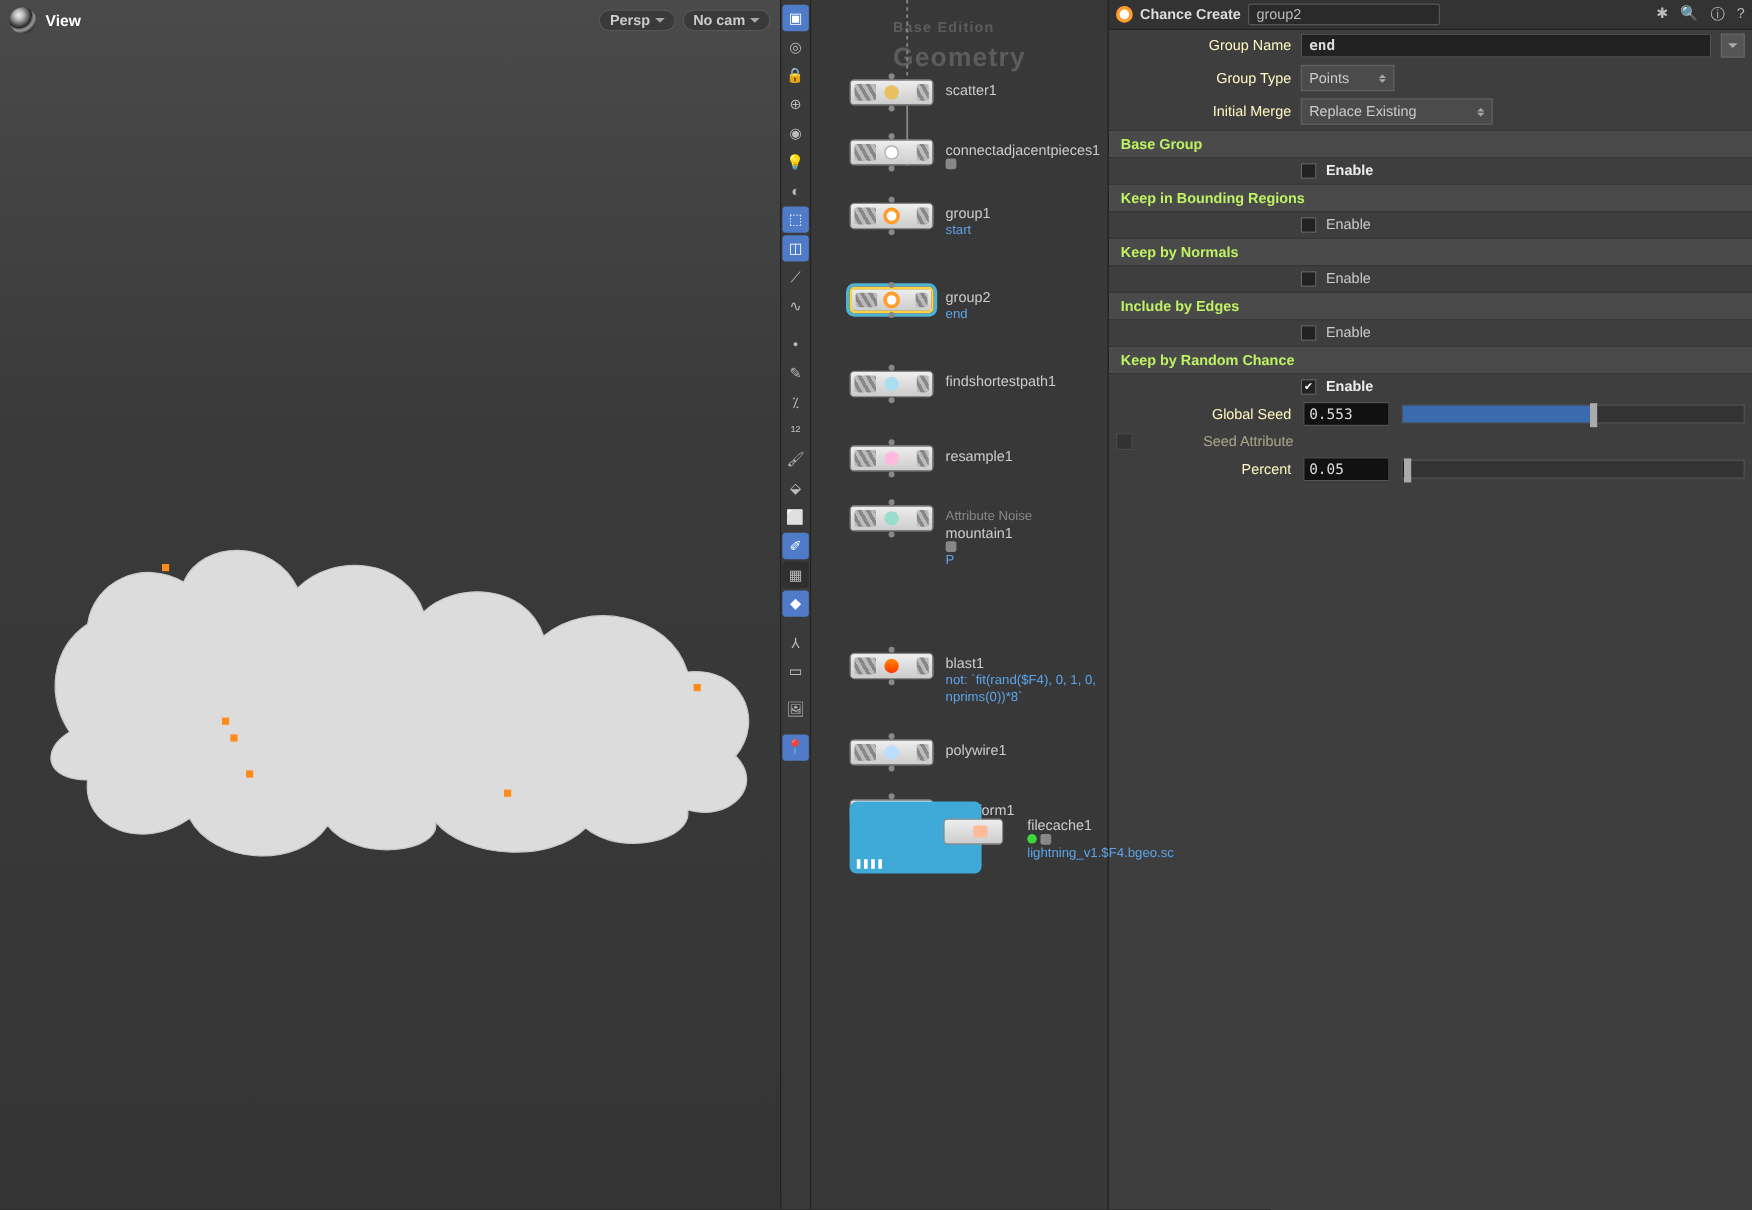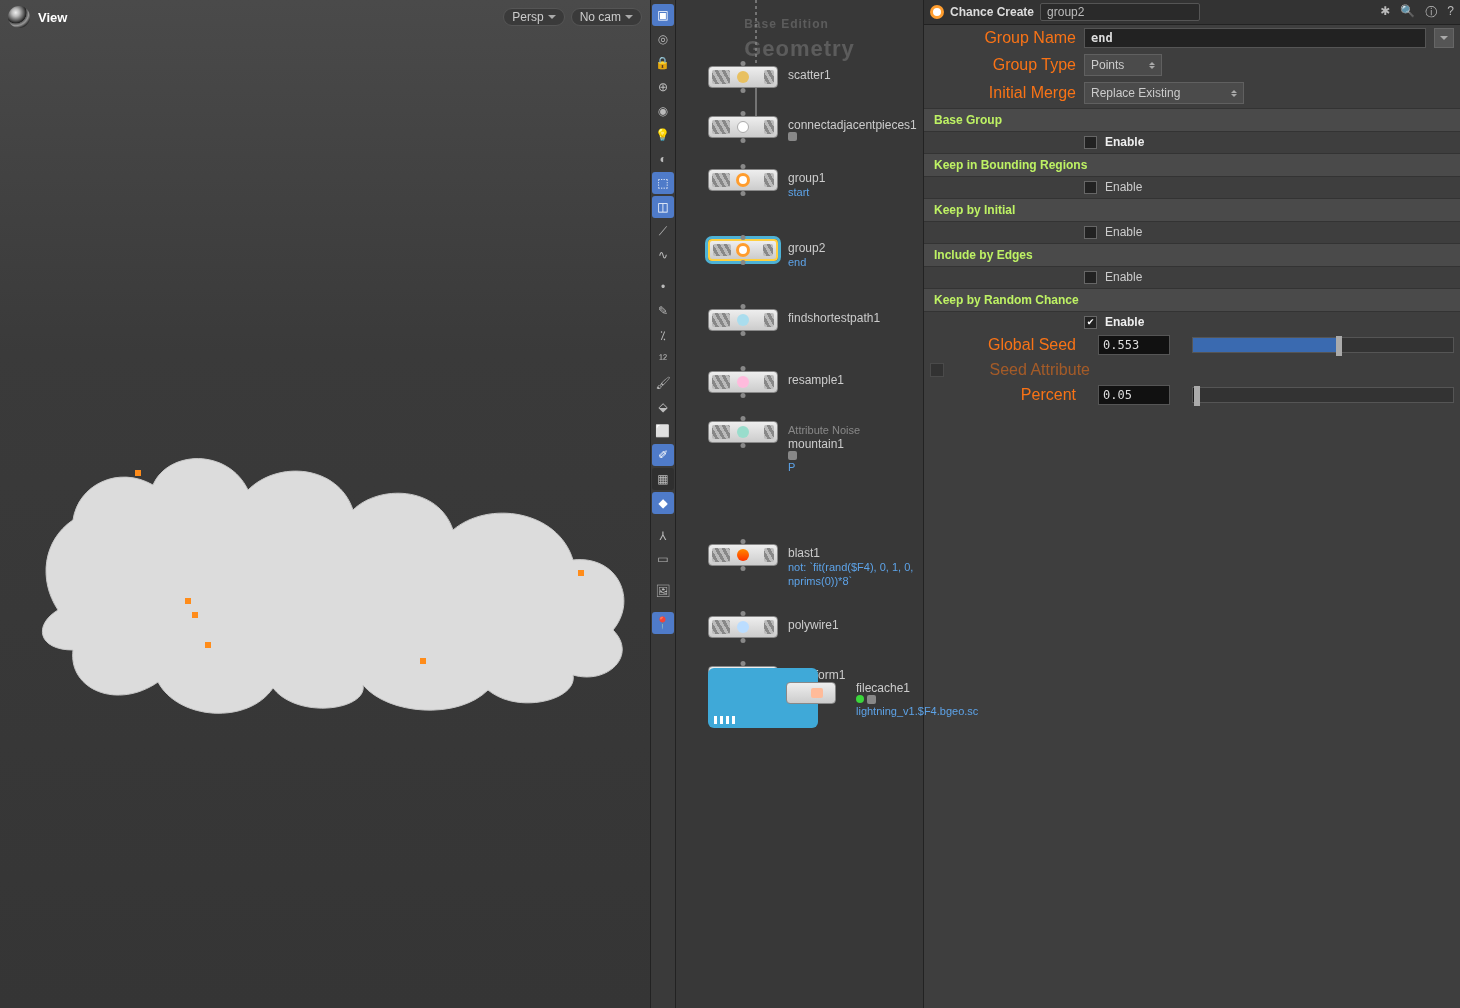--- a/index.html
+++ b/index.html
@@ -5,21 +5,21 @@
 * { margin:0; padding:0; box-sizing:border-box; font-family:"Segoe UI",Arial,sans-serif; font-size:12px; }
 body { background:#2a2a2a; color:#ccc; width:1460px; height:1008px; overflow:hidden; position:relative; }
 .app { display:flex; width:100%; height:100%; }
 
 
 .viewport { width:650px; height:100%; background:linear-gradient(#4a4a4a 0%,#3a3a3a 35%,#353535 100%); position:relative; }
 .vp-head { position:absolute; top:6px; left:8px; display:flex; align-items:center; gap:8px; z-index:3; }
 .vp-logo { width:22px; height:22px; border-radius:50%;
   background:radial-gradient(circle at 35% 30%,#eee 0%,#bbb 18%,#555 40%,#222 50%,#555 52%,#999 62%,#333 75%,#111 100%); }
 .vp-title { color:#fff; font-weight:600; font-size:13px; }
-.vp-ctrl { position:absolute; top:8px; right:8px; display:flex; gap:6px; z-index:3; }
+.vp-ctrl { position:absolute; top:8px; right:8px; display:flex; gap:6px; z-index:3;font-weight:bold; }
 .pill { background:#3a3a3a; border:1px solid #555; border-radius:10px; padding:1px 8px; display:flex; align-items:center; gap:4px; font-size:11px; color:#ccc; }
 .caret { width:0; height:0; border-left:4px solid transparent; border-right:4px solid transparent; border-top:4px solid #aaa; }
 .grid { position:absolute; inset:0; z-index:1; }
 .grid line { stroke:#555; stroke-width:1; }
 .grid line.axis { stroke:#666; stroke-width:1.2; }
 .cloud { position:absolute; z-index:2; left:18px; top:430px; width:630px; height:290px; }
 .cloud svg { width:100%; height:100%; }
 .pt { position:absolute; width:6px; height:6px; background:#ff8c1a; z-index:3; }
 
 
@@ -70,37 +70,37 @@
 
 .params { flex:1; background:#3e3e3e; display:flex; flex-direction:column; }
 .p-head { display:flex; align-items:center; gap:6px; padding:3px 6px; background:#333; border-bottom:1px solid #222; }
 .p-head .nic { width:14px; height:14px; border-radius:50%; background:#fff; border:3px solid #ff9d2e; }
 .p-head .name { font-weight:600; color:#ddd; }
 .p-head .path { background:#2a2a2a; padding:1px 6px; border:1px solid #555; border-radius:2px; color:#bbb; min-width:160px; }
 .p-head .ricons { margin-left:auto; display:flex; gap:10px; color:#bbb; font-size:14px; }
 .ricons span { cursor:pointer; }
 
 .prow { display:flex; align-items:center; padding:3px 6px; gap:8px; }
-.plabel { width:146px; text-align:right; color:#f97316; font-size:16px; }
+.plabel { width:146px; text-align:right; color:#fef9c3; font-size:12px; }
 .pinput { flex:1; background:#222; border:1px solid #555; padding:2px 6px; color:#ddd; font-family:monospace; font-size:12px; height:20px; }
 .pinput.bold { font-weight:600; }
 .psel { min-width:78px; background:#4b4b4b; border:1px solid #606060; padding:2px 6px; display:flex; align-items:center; justify-content:space-between; height:22px; }
 .psel .ar { display:flex; flex-direction:column; gap:1px; }
 .psel .ar span { width:0; height:0; border-left:3px solid transparent; border-right:3px solid transparent; }
 .psel .ar .u { border-bottom:3px solid #aaa; } .psel .ar .d { border-top:3px solid #aaa; }
 .dropbtn { width:20px; height:20px; background:#555; border:1px solid #666; display:flex; align-items:center; justify-content:center; }
 
 .section { background:#4a4a4a; padding:4px 10px; font-weight:600; color:#bef264; border-top:1px solid #333; border-bottom:1px solid #333; margin-top:1px; }
 .ck { width:13px; height:13px; background:#222; border:1px solid #666; display:flex; align-items:center; justify-content:center; flex:none; }
 .ck.on::after { content:"✔"; font-size:9px; color:#fff; }
 .ckrow { display:flex; align-items:center; gap:8px; padding:3px 6px 3px 160px; }
 .ckrow .lbl { color:#ccc; }
 .ckrow.bold .lbl { font-weight:600; color:#eee; }
 
-.slider-row { display:flex; align-items:center; gap:22px; padding:3px 6px; }
+.slider-row { display:flex; align-items:center; gap:10px; padding:3px 6px; }
 .slider-row .plabel { width:146px; }
 .slider-row .val { width:72px; background:#111; border:1px solid #555; padding:2px 4px; font-family:monospace; color:#ddd; }
 .slider { flex:1; height:16px; position:relative; background:#333; border:1px solid #555; }
 .slider .fill { position:absolute; left:0; top:0; bottom:0; background:#3a6ab0; }
 .slider .thumb { position:absolute; top:-2px; width:6px; height:20px; background:#aaa; }
 .slider.dark .fill { background:#1a1a1a; }
 .disabled { opacity:0.55; }
 
 .sq { width:14px; height:14px; background:#2a2a2a; border:1px solid #555; flex:none; }
 </style>
@@ -411,21 +411,21 @@
         <div class="ck"></div>
       <div class="lbl">Enable</div>
       </div>
 
     <div class="section">Keep in Bounding Regions</div>
     <div class="ckrow">
         <div class="ck"></div>
       <div class="lbl">Enable</div>
       </div>
 
-    <div class="section">Keep by Initial</div>
+    <div class="section">Keep by Normals</div>
     <div class="ckrow">
         <div class="ck"></div>
       <div class="lbl">Enable</div>
       </div>
 
     <div class="section">Include by Edges</div>
     <div class="ckrow">
         <div class="ck"></div>
       <div class="lbl">Enable</div>
       </div>

